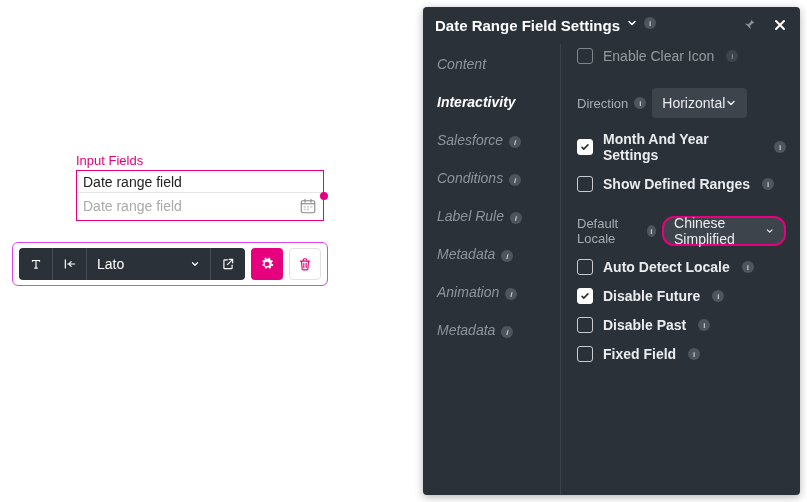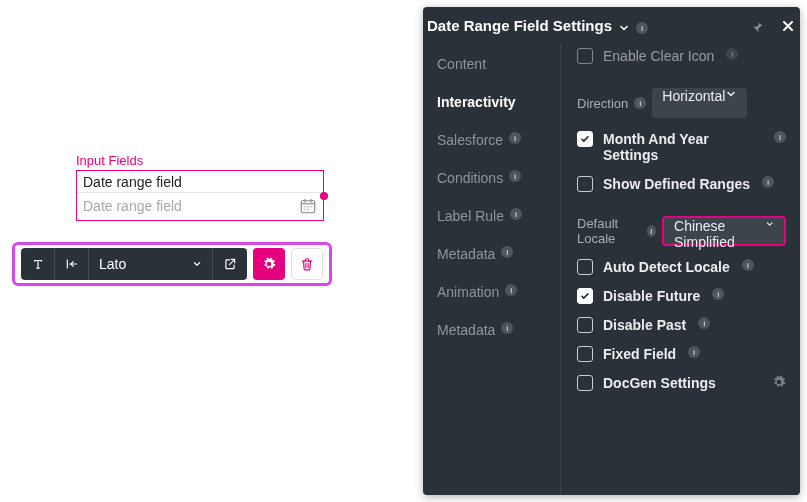--- a/index.html
+++ b/index.html
@@ -9,51 +9,51 @@
   .canvas-widget { position: absolute; left: 76px; top: 153px; width: 248px; }
   .widget-caption { color: #e6007e; font-size: 13px; margin-bottom: 2px; font-weight: 400; }
   .widget-box { border: 1px solid #e6007e; width: 248px; position: relative; }
   .widget-label-row { font-size: 14px; color: #222; padding: 3px 6px 2px 6px; border-bottom: 1px solid #e6e6e6; }
   .widget-input-row { display: flex; align-items: center; padding: 4px 6px 5px 6px; gap: 4px; }
   .widget-placeholder { flex: 1; color: #aaa; font-size: 14px; }
   .cal-icon { width: 18px; height: 18px; color: #888; }
   .handle { position: absolute; width: 8px; height: 8px; border-radius: 50%; background: #e6007e; right: -5px; top: 50%; transform: translateY(-50%); }
 
   
-  .toolbar { position: absolute; left: 12px; top: 242px; display: flex; align-items: center; background: #fff; border: 3px solid #d946ef; border-radius: 6px; padding: 6px; gap: 6px; height: 44px; }
+  .toolbar { position: absolute; left: 12px; top: 242px; display: flex; align-items: center; background: #fff; border: 1px solid #d946ef; border-radius: 6px; padding: 6px; gap: 6px; height: 44px; }
   .tb-dark { display: flex; align-items: stretch; background: #2b3138; border-radius: 4px; overflow: hidden; height: 32px; }
   .tb-dark > div { display: flex; align-items: center; color: #fff; font-size: 14px; padding: 0 10px; border-right: 1px solid #454b52; }
   .tb-dark > div:last-child { border-right: none; }
   .tb-icon { width: 14px; height: 14px; }
   .tb-icon-box { width: 34px; justify-content: center; padding: 0 !important; }
   .tb-font { min-width: 124px; justify-content: space-between; gap: 8px; }
   .tb-size { min-width: 60px; justify-content: space-between; gap: 6px; }
   .tb-chev { width: 10px; height: 10px; }
   .tb-pink { width: 32px; height: 32px; background: #e6007e; border-radius: 4px; display: flex; align-items: center; justify-content: center; color: #fff; }
   .tb-trash { width: 32px; height: 32px; border: 1px solid #e1e1e1; border-radius: 4px; display: flex; align-items: center; justify-content: center; color: #e6007e; }
 
   
   .panel { position: absolute; right: 7px; top: 7px; width: 377px; height: 488px; background: #2b3138; border-radius: 4px; color: #c9ccd0; display: flex; flex-direction: column; box-shadow: 0 2px 8px rgba(0,0,0,0.3); }
-  .panel-header { display: flex; align-items: flex-end; padding: 10px 4px; color: #fff; gap: 6px; }
+  .panel-header { display: flex; align-items: flex-start; padding: 10px 12px; color: #fff; gap: 6px; }
   .panel-title { font-size: 15px; font-weight: 700; }
   .panel-header-spacer { flex: 1; }
   .hdr-icon { width: 14px; height: 14px; color: #c9ccd0; }
   .close-x { width: 16px; height: 16px; color: #fff; margin-left: 10px; }
   .panel-body { flex: 1; display: flex; overflow: hidden; }
 
   .side-tabs { width: 137px; padding: 12px 0 0 14px; display: flex; flex-direction: column; gap: 22px; }
-  .side-tab { display: flex; align-items: flex-start; gap: 6px; font-size: 14px; color: #8f949b; cursor: pointer; }
+  .side-tab { display: flex; align-items: flex-end; gap: 6px; font-size: 14px; color: #8f949b; cursor: pointer; font-style: italic; }
   .side-tab.active { color: #fff; font-weight: 700; }
   .info-dot { display:inline-flex; width: 12px; height: 12px; border-radius: 50%; background: #4f555c; color: #c9ccd0; font-size: 8px; font-weight: 700; align-items: center; justify-content: center; }
 
   .settings-col { flex: 1; border-left: 1px solid #3c424a; padding: 8px 14px 10px 16px; display: flex; flex-direction: column; gap: 13px; overflow: hidden; }
   .sc-label { display: flex; align-items: center; gap: 6px; font-size: 13px; color: #a9adb3; }
-  .select { background: #3d444c; border-radius: 4px; height: 30px; display: flex; justify-content: space-between; padding: 0 10px; color: #eaecef; font-size: 14px; }
-  .select.highlight { border: 2px solid #e6007e; border-radius: 4px; }
-  .check-row { display: flex; gap: 10px; font-size: 14px; color: #eaecef; }
+  .select { background: #3d444c; border-radius: 4px; height: 30px; display: flex; align-items: center; justify-content: space-between; padding: 0 10px; color: #eaecef; font-size: 14px; }
+  .select.highlight { border: 2px solid #e6007e; border-radius: 12px; }
+  .check-row { display: flex; align-items: center; gap: 10px; font-size: 14px; color: #eaecef; }
   .check-row.with-info .info-dot { margin-left: 2px; }
   .chk { width: 16px; height: 16px; border: 1.5px solid #c9ccd0; border-radius: 3px; display: inline-flex; align-items: center; justify-content: center; background: transparent; flex: 0 0 auto; }
   .chk.on { background: #fff; border-color: #fff; color: #2b3138; }
   .chk svg { width: 10px; height: 10px; }
   .row-gear { margin-left: auto; color: #7d828a; }
   .sc-group { display: flex; flex-direction: row; gap: 6px; margin-top: 11px; }
 </style>
 </head>
 <body>
 
@@ -270,23 +270,16 @@
         <span style="font-weight:600">Disable Past</span>
         <span class="info-dot">i</span>
       </div>
 
       <div class="check-row with-info">
         <span class="chk"></span>
         <span style="font-weight:600">Fixed Field</span>
         <span class="info-dot">i</span>
       </div>
 
-      <div class="check-row">
-        <span class="chk"></span>
-        <span style="font-weight:600">DocGen Settings</span>
-        <svg class="row-gear" style="width:14px;height:14px">
-            <use href="#i-gear"></use>
-          </svg>
-      </div>
 
     </div>
   </div>
 </div>
 
 </body></html>

